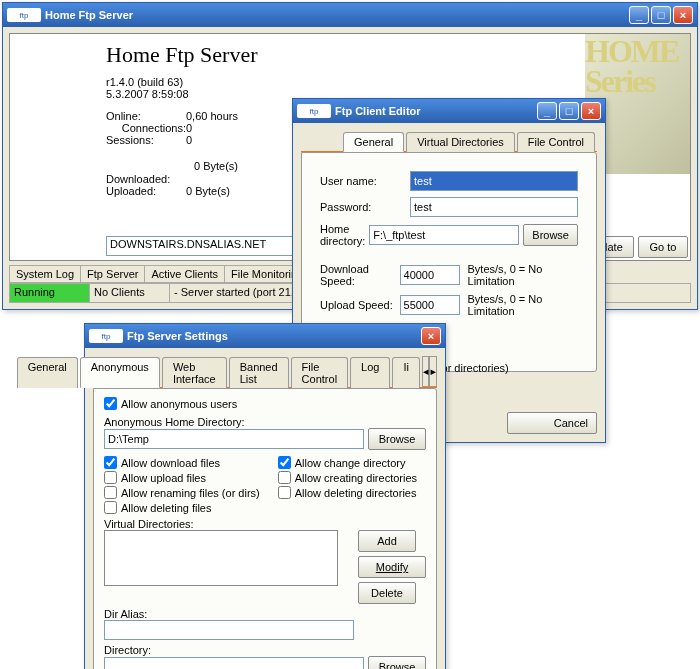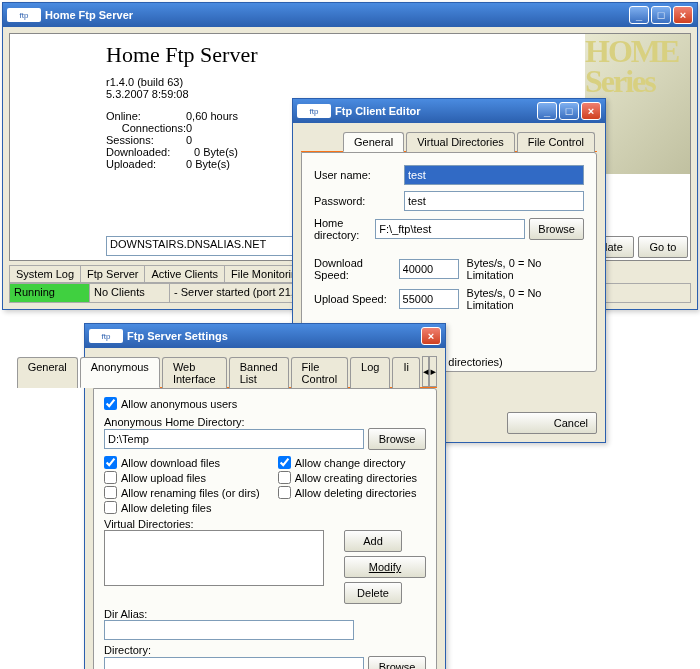--- a/index.html
+++ b/index.html
@@ -14,21 +14,21 @@
   .tb-close { background: linear-gradient(to bottom,#f08070,#d04020); }
   .client { position: relative; background: #ece9d8; }
   .btn { height: 22px; border: 1px solid #888; background: linear-gradient(to bottom,#fefefe,#e0e0d0); border-radius: 2px; cursor: pointer; padding: 0 8px; }
   .field { height: 20px; border: 1px solid #7f9db9; background: #fff; padding: 1px 3px; }
   .field-sel { background: #316ac5; color: #fff; }
   .chk { display: inline-flex; align-items: center; gap: 4px; }
   .chk input { margin: 0; width: 13px; height: 13px; }
   .tabs { display: flex; border-bottom: 1px solid #f97316; justify-content: flex-end; }
   .tabs .tab { padding: 3px 10px; border: 1px solid #999; border-bottom: none; background: #ece9d8; margin-right: 2px; border-radius: 3px 3px 0 0; cursor: pointer; position: relative; top: 1px; }
   .tabs .tab.active { background: #fcfcf8; border-bottom: 1px solid #fcfcf8; }
-  .panel { border: 1px solid #999; background: #fcfcf8; border-radius: 0 3px 3px 3px; padding: 12px; }
+  .panel { border: 1px solid #999; background: #fcfcf8; border-radius: 0 3px 3px 3px; padding: 18px; }
   .sunken { border: 1px solid #888; background: #fff; }
   .main-tabs { display: flex; }
   .main-tabs .mtab { border: 1px solid #aaa; padding: 2px 6px; background: #ece9d8; cursor: pointer; margin-right: -1px; }
   .logo-right { position: absolute; right: 0; top: 0; width: 105px; height: 140px; background: linear-gradient(135deg,#e8e8d0,#c0c0a0); font-family: "Times New Roman", serif; font-size: 32px; font-weight: bold; color: #d8d080; letter-spacing: -2px; overflow: hidden; line-height: 30px; padding-top: 2px; }
   .row { display: flex; align-items: center; margin-bottom: 6px; }
   .col-label { width: 90px; }
 </style>
 </head>
 <body>
 
@@ -54,21 +54,21 @@
         </div>
       <div class="row" style="margin:0;">
           <span style="width:80px;text-align:right;">Connections:</span>
           <span>0</span>
         </div>
       <div class="row" style="margin:0;">
           <span style="width:80px;">Sessions:</span>
           <span>0</span>
         </div>
       <div class="row" style="margin:0;">
-          <span style="width:88px;">Downloaded:</span>
+          <span style="width:88px;margin-top:27px;">Downloaded:</span>
           <span>0 Byte(s)</span>
         </div>
       <div class="row" style="margin:0;">
           <span style="width:80px;">Uploaded:</span>
           <span>0 Byte(s)</span>
         </div>
       <div style="position:absolute; left:96px; bottom:4px; right:120px;" class="field">DOWNSTAIRS.DNSALIAS.NET</div>
       <div style="position:absolute; right:2px; bottom:2px; display:flex; gap:4px;">
         <button class="btn" style="width:50px;">pdate</button>
         <button class="btn" style="width:50px;">Go to</button>
@@ -211,21 +211,21 @@
               <input type="checkbox" style="">
               <span>Allow deleting directories</span>
             </label>
         </div>
       </div>
       <div style="margin-top:2px;">Virtual Directories:</div>
       <div style="display:flex; gap:20px;">
         <div class="sunken" style="flex:1; height:56px;"></div>
         <div style="display:flex; flex-direction:column; gap:4px;">
           <button class="btn" style="width:58px;">Add</button>
-          <button class="btn" style="width:82px;text-decoration:underline;">Modify</button>
+          <button class="btn" style="width:68px;text-decoration:underline;">Modify</button>
           <button class="btn" style="width:58px;">Delete</button>
         </div>
       </div>
       <div style="margin-top:4px;">Dir Alias:</div>
       <input class="field" style="width: 250px;">
       <div style="margin-top:4px;">Directory:</div>
       <div class="row">
           <input class="field" style="flex: 1 1 0%;">
           <button class="btn" style="margin-left:4px; width:58px;">Browse</button>
         </div>

